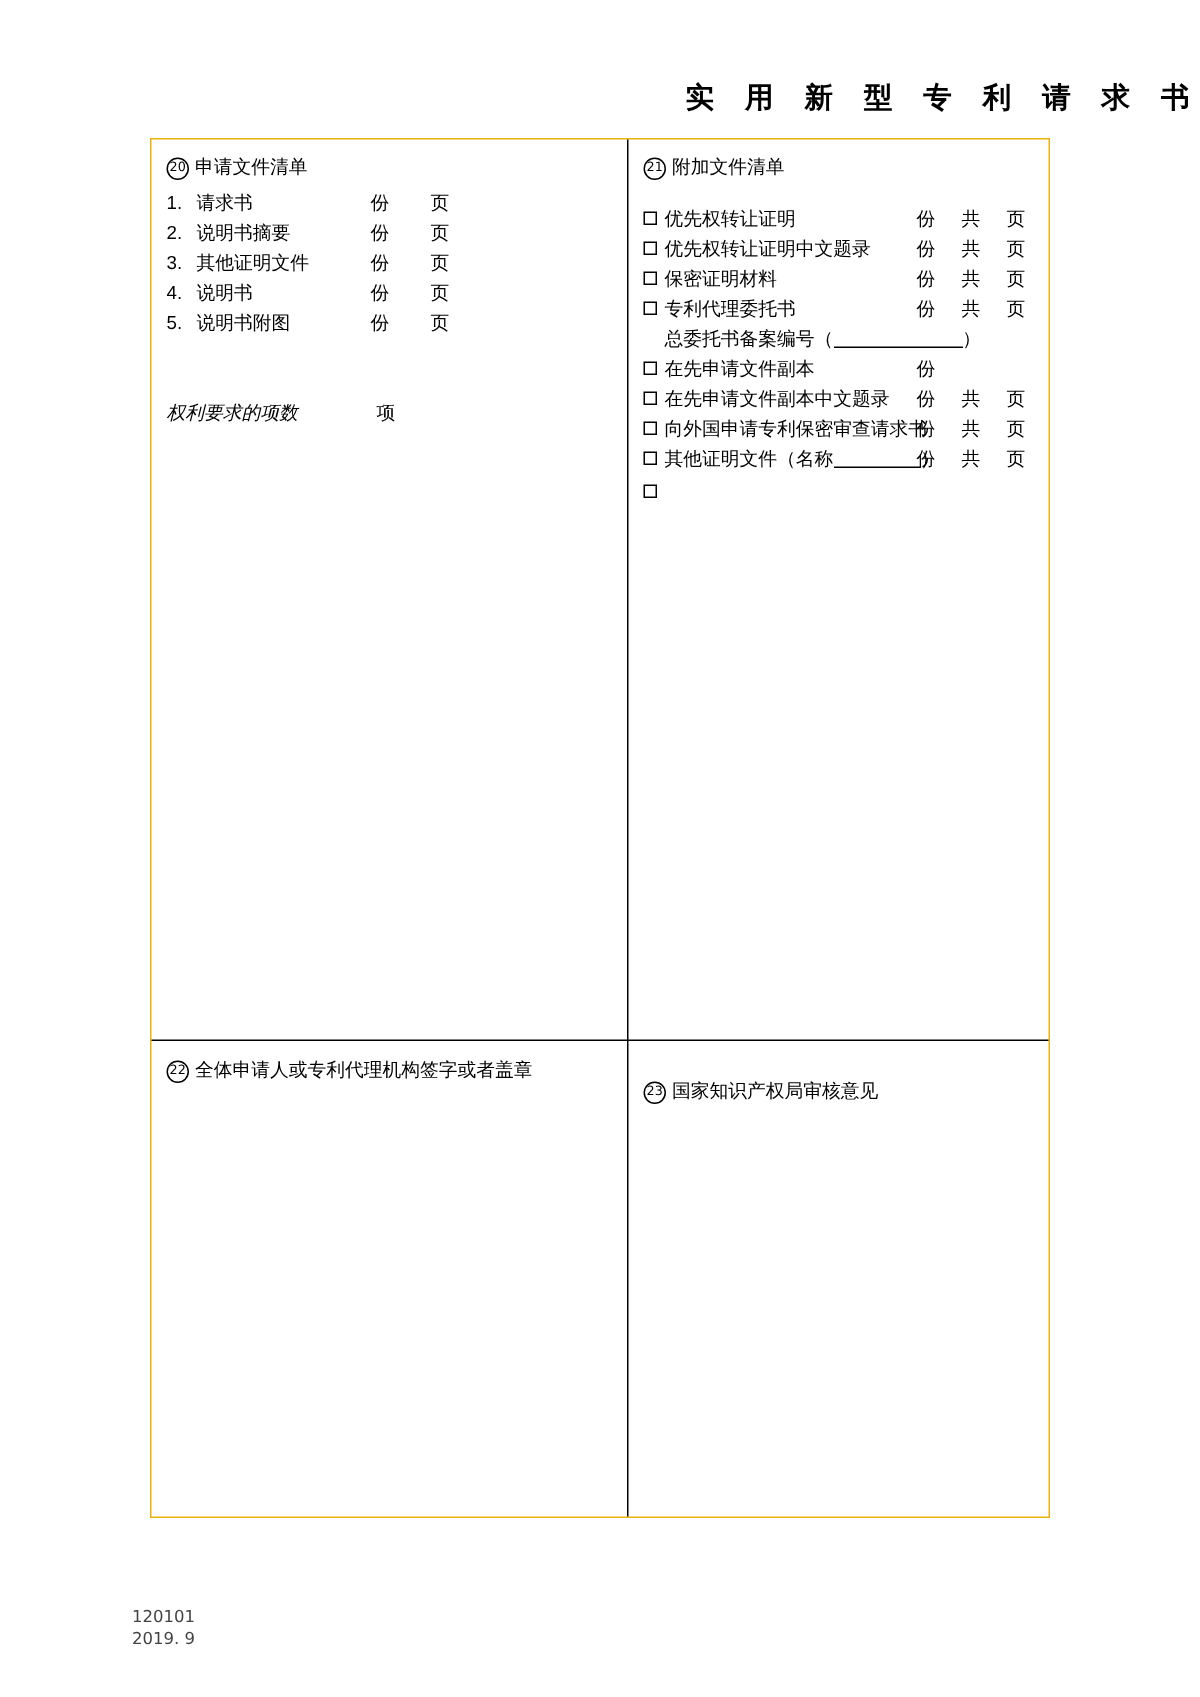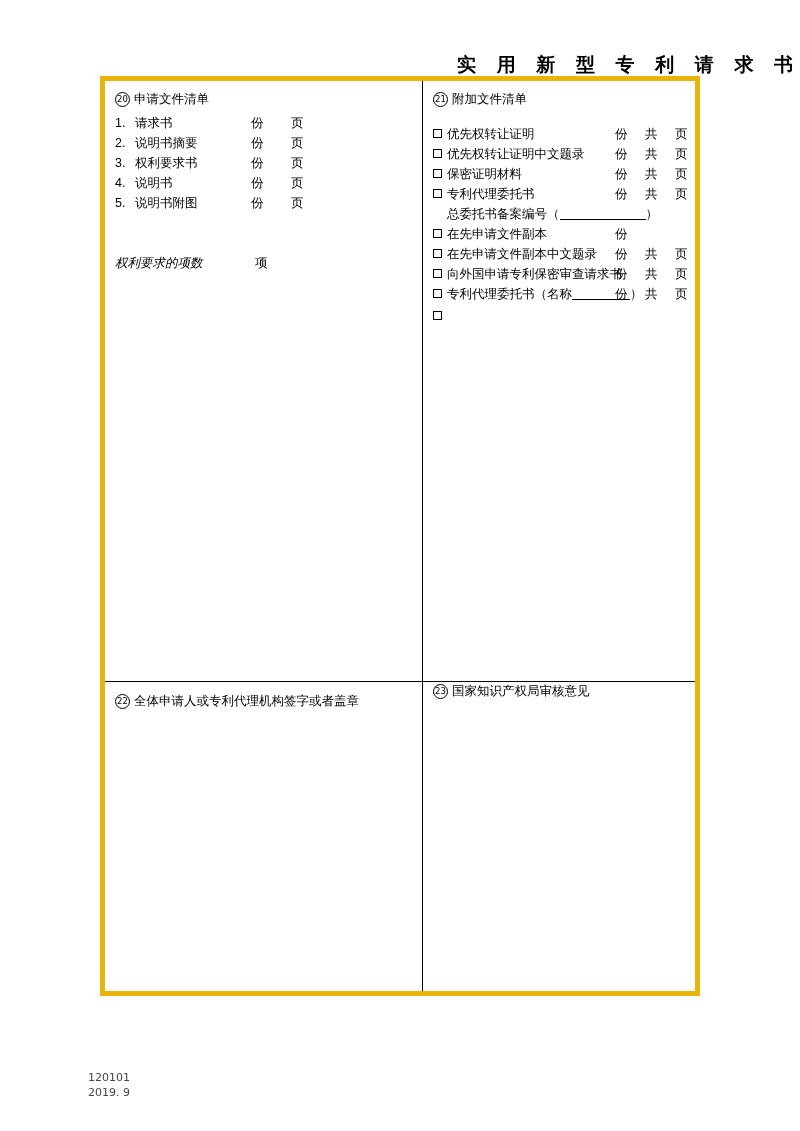--- a/index.html
+++ b/index.html
@@ -34,24 +34,24 @@
     font-size: 19px;
     font-weight: bold;
     letter-spacing: 7px;
     font-family: "DejaVu Sans", "Liberation Sans", sans-serif;
   }
 
   
   .table {
     position: absolute;
     left: 100px;
-    top: 76px;
+    top: 92px;
     width: 600px;
     height: 920px;
-    border: 5px solid #eab308;
+    border: 1px solid #eab308;
     box-sizing: border-box;
   }
   .col-left {
     position: absolute;
     left: 0; top: 0;
     width: 318px;
     height: 100%;
     border-right: 1px solid #000;
     box-sizing: border-box;
   }
@@ -252,21 +252,21 @@
             <span class="u2">页</span>
           </div>
           <div class="file-row">
             <span class="idx">2.</span>
             <span class="nm">说明书摘要</span>
             <span class="u1">份</span>
             <span class="u2">页</span>
           </div>
           <div class="file-row">
             <span class="idx">3.</span>
-            <span class="nm">权利要求书</span>
+            <span class="nm">其他证明文件</span>
             <span class="u1">份</span>
             <span class="u2">页</span>
           </div>
           <div class="file-row">
             <span class="idx">4.</span>
             <span class="nm">说明书</span>
             <span class="u1">份</span>
             <span class="u2">页</span>
           </div>
           <div class="file-row">
@@ -346,35 +346,35 @@
           </div>
 
           <div class="attach-row">
             <span class="txt"><span class="chk"></span><span>向外国申请专利保密审查请求书</span></span>
             <span class="c1">份</span>
             <span class="c2">共</span>
             <span class="c3">页</span>
           </div>
 
           <div class="attach-row">
-            <span class="txt"><span class="chk"></span><span>专利代理委托书（名称</span><span class="blankline-s"></span><span>）</span></span>
+            <span class="txt"><span class="chk"></span><span>其他证明文件（名称</span><span class="blankline-s"></span><span>）</span></span>
             <span class="c1">份</span>
             <span class="c2">共</span>
             <span class="c3">页</span>
           </div>
 
           <div class="empty-chk-row">
             <span class="chk"></span>
           </div>
 
         </div>
       </div>
 
       <div style="position:absolute; left:0; top:600px; width:100%; height:320px;">
-        <div class="cell-inner" style="padding-top:0;">
+        <div class="cell-inner" style="padding-top:24px;">
           <div class="bottom-head">
             <span class="cnum">23</span><span>国家知识产权局审核意见</span>
           </div>
         </div>
       </div>
     </div>
 
   </div>
 
   <div class="footer">

